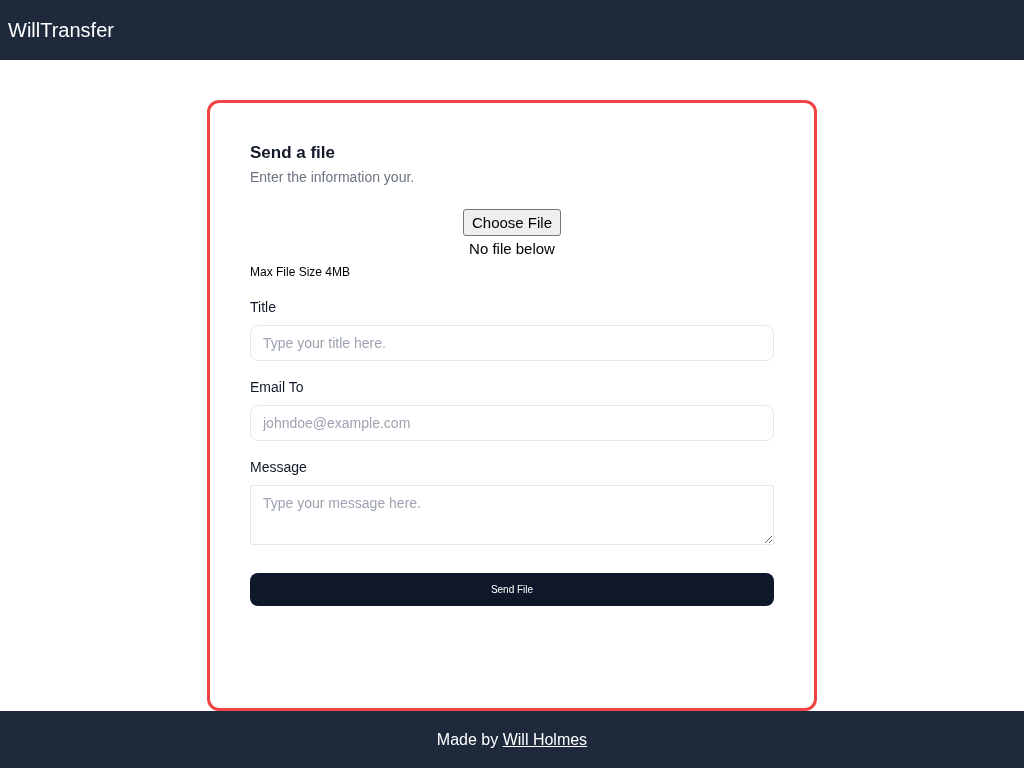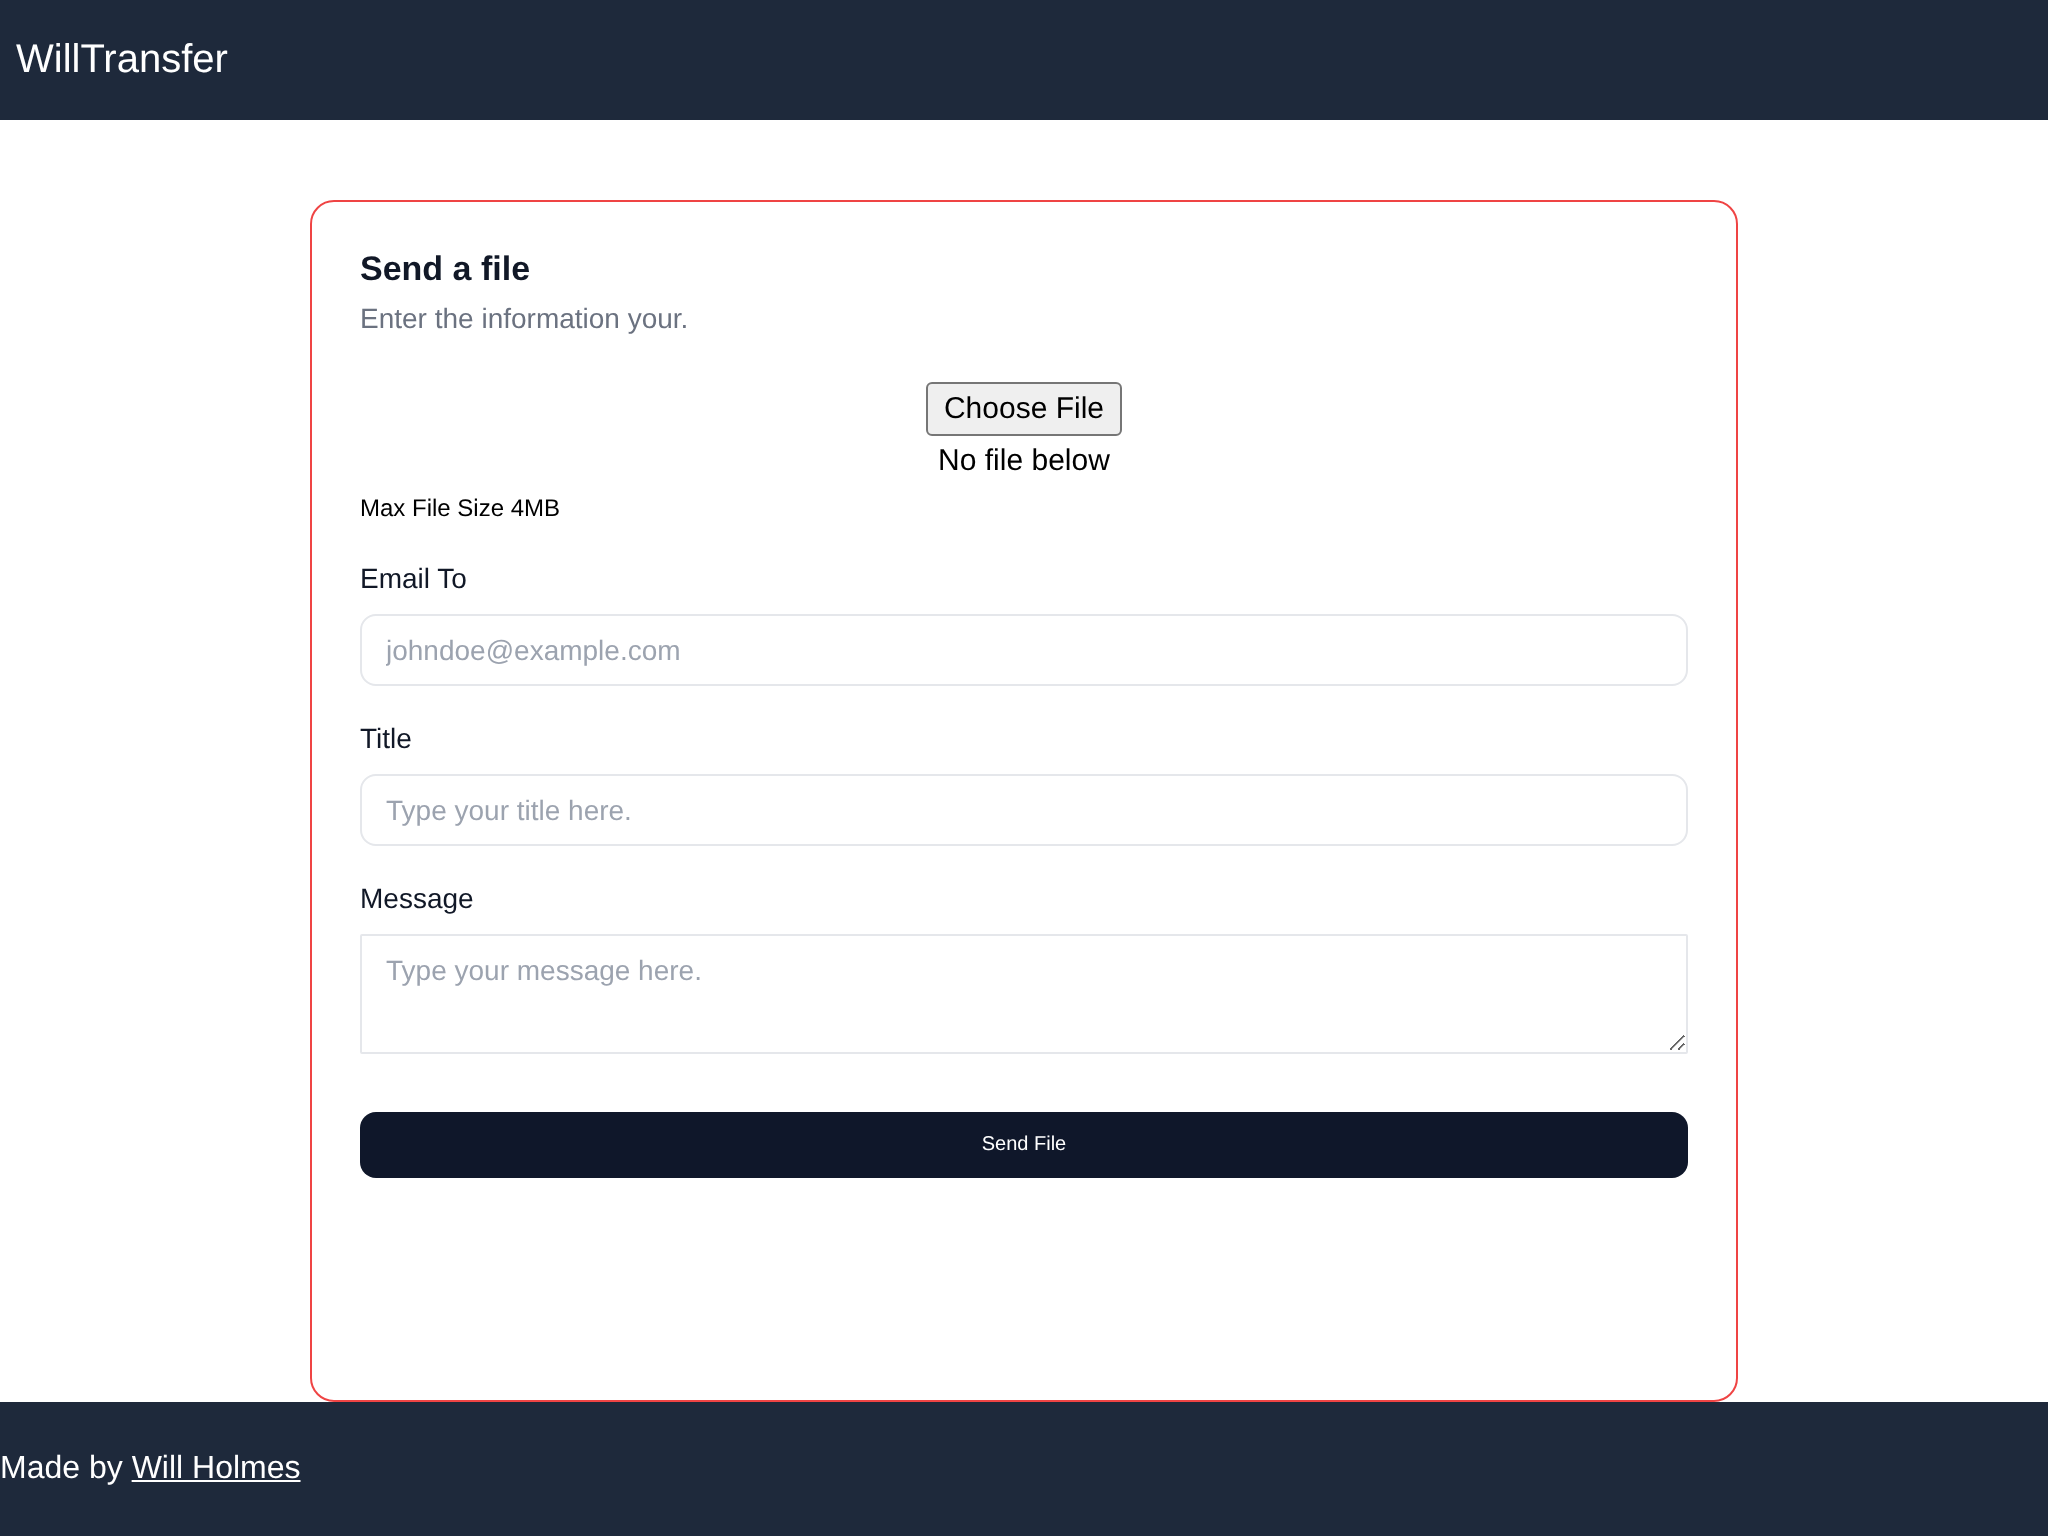--- a/index.html
+++ b/index.html
@@ -32,24 +32,24 @@
     }
     
     .main-content {
       flex: 1;
       display: flex;
       justify-content: center;
       padding-top: 40px;
     }
     
     .card {
-      width: 714px;
-      border: 1px solid #ef4444;
+      width: 610px;
+      border: 3px solid #ef4444;
       border-radius: 12px;
-      padding: 24px;
+      padding: 40px;
     }
     
     .card-title {
       font-size: 17px;
       font-weight: 700;
       color: #111827;
       margin-bottom: 6px;
     }
     
     .card-subtitle {
@@ -136,23 +136,24 @@
       border-radius: 8px;
       padding: 11px;
       font-size: 10px;
       font-family: inherit;
       cursor: pointer;
       margin-top: 6px;
     }
     
     .footer {
       background: #1e293b;
-      height: 67px;
+      height: 57px;
       display: flex;
       align-items: center;
+      justify-content: center;
     }
     
     .footer-text {
       color: #ffffff;
       font-size: 16px;
     }
     
     .footer-link {
       color: #ffffff;
       text-decoration: underline;
@@ -170,27 +171,27 @@
     <h2 class="card-title">Send a file</h2>
     <p class="card-subtitle">Enter the information your.</p>
     
     <div class="file-input-row">
       <button class="choose-file-btn">Choose File</button>
       <span class="no-file-text">No file below</span>
     </div>
     <p class="max-file-size">Max File Size 4MB</p>
     
     <div class="form-group">
+      <label class="form-label">Title</label>
+      <input type="text" class="form-input" placeholder="Type your title here." style="">
+    </div>
+    
+    <div class="form-group">
       <label class="form-label">Email To</label>
       <input type="email" class="form-input" placeholder="johndoe@example.com" style="">
-    </div>
-    
-    <div class="form-group">
-      <label class="form-label">Title</label>
-      <input type="text" class="form-input" placeholder="Type your title here." style="">
     </div>
     
     <div class="form-group">
       <label class="form-label">Message</label>
       <textarea class="form-textarea" placeholder="Type your message here." style=""></textarea>
     </div>
     
     <button class="send-btn">Send File</button>
   </div>
 </main>

